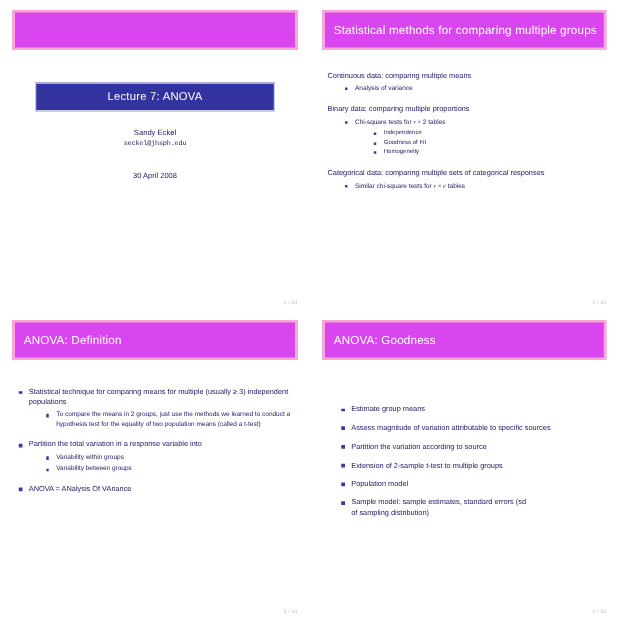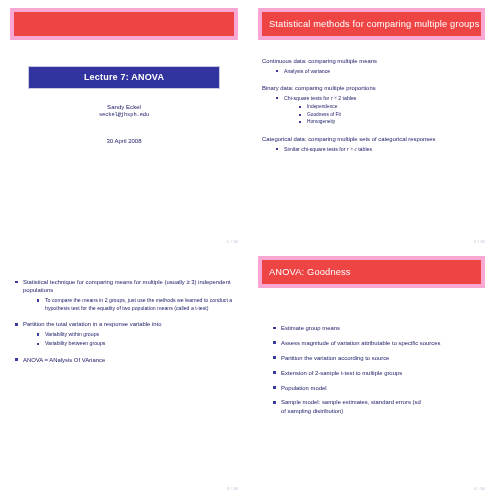--- a/index.html
+++ b/index.html
@@ -30,22 +30,22 @@
   .slide-inner {
     position: absolute;
     left: 10px;
     right: 10px;
     top: 8px;
     bottom: 6px;
   }
 
   
   .headbar {
-    background: #ef4444;
-    border: 4px solid #f9a8d4;
+    background: #d946ef;
+    border: 2px solid #f9a8d4;
     box-sizing: border-box;
     color: #ffffff;
     height: 32px;
     display: flex;
     align-items: center;
     padding: 0 7px;
     font-size: 9.2px;
     letter-spacing: 0.15px;
     white-space: nowrap;
   }
@@ -62,21 +62,20 @@
   }
   .title-band {
     background: #3333a0;
     border: 1px solid #c9c9e2;
     box-sizing: border-box;
     color: #ffffff;
     margin: 0 18px;
     padding: 5px 0 6px 0;
     font-size: 9px;
     letter-spacing: 0.2px;
-    font-weight: bold;
   }
   .author {
     margin-top: 13px;
     font-size: 6.1px;
     color: #1a1a66;
     line-height: 1.55;
   }
   .email {
     font-family: "Liberation Mono", "DejaVu Sans Mono", monospace;
     font-size: 5.4px;
@@ -240,20 +239,23 @@
           </ul>
         </div>
 
       </div>
     </div>
     <div class="pagenum">2 / 34</div>
   </div>
 
   <div class="slide">
     <div class="slide-inner">
+      <div class="headbar">
+        <span class="headbar-title">ANOVA: Definition</span>
+      </div>
 
       <div class="body tight">
         <ul class="lvl">
 
           <li class="item" style="margin-bottom:8px;">
             <span class="sq"></span>
             <span>Statistical technique for comparing means for multiple (usually ≥ 3) independent populations</span>
             <ul class="lvl lvl2">
               <li class="item">
                 <span class="sq"></span>

